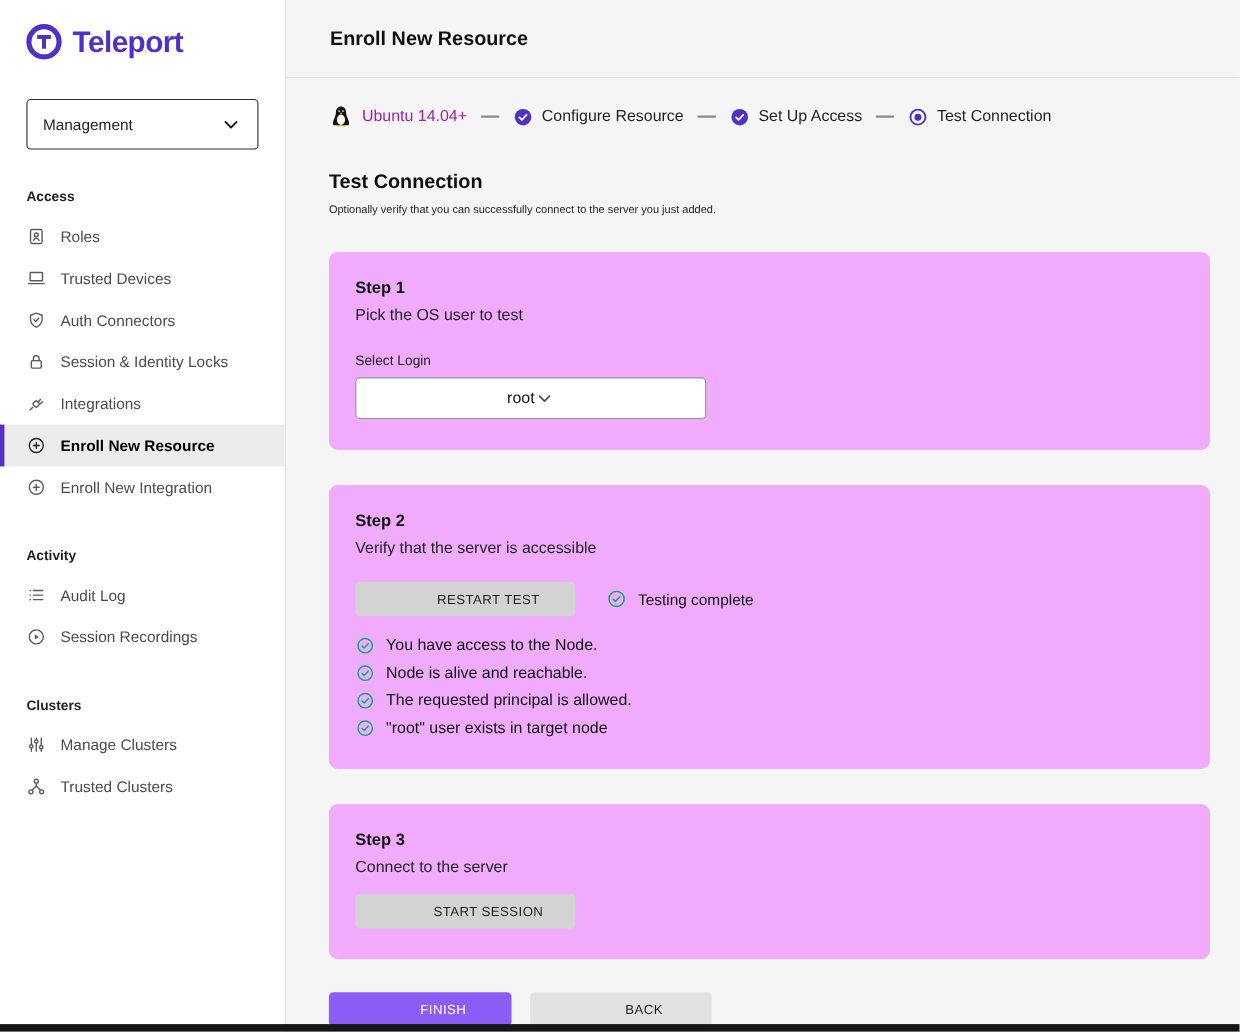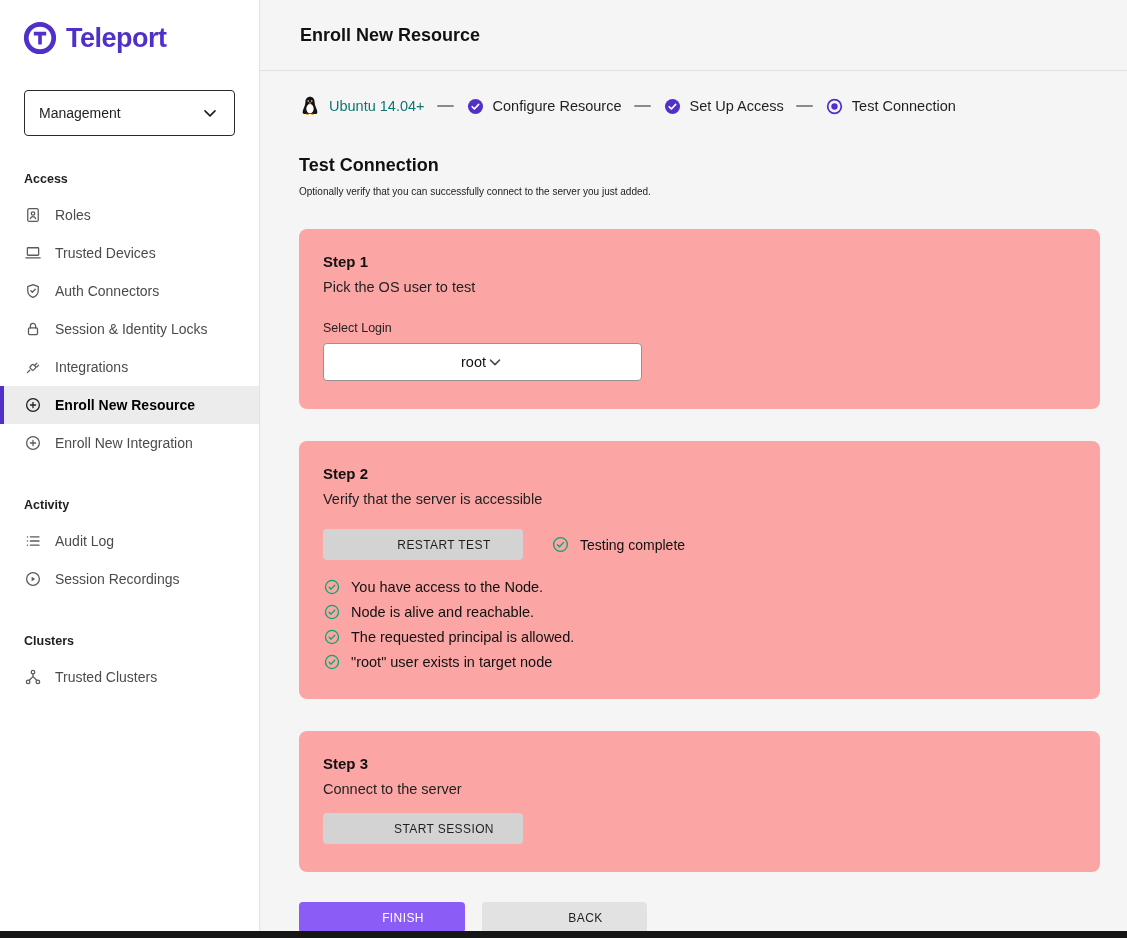--- a/index.html
+++ b/index.html
@@ -63,31 +63,31 @@
     height:71px;
     display:flex; align-items:center;
     padding:0 40px;
     border-bottom:1px solid #e0e0e2;
   }
   .main-title { font-size:18px; font-weight:bold; color:#111; }
   .main-body { flex:1; padding:24px 27px 0 39px; overflow:hidden; }
 
   
   .stepper { display:flex; align-items:center; gap:10px; font-size:14.5px; color:#1f1f1f; }
-  .stepper .res { display:flex; align-items:center; gap:8px; color:#0f766e; }
+  .stepper .res { display:flex; align-items:center; gap:8px; color:#a21caf; }
   .dash { width:17px; height:2px; background:#8a8a8a; border-radius:1px; margin:0 2px; }
   .step { display:flex; align-items:center; gap:8px; }
 
   
   .content-title { margin-top:38px; font-size:18px; font-weight:bold; color:#111; }
   .content-sub { margin-top:10px; font-size:10px; color:#222; }
 
   .card {
     width:801px;
-    background:#fca5a5;
+    background:#f0abfc;
     border-radius:8px;
     padding:24px 24px 28px 24px;
     margin-top:32px;
   }
   .card:first-of-type { margin-top:44px; }
   .card-title { font-size:15px; font-weight:bold; color:#111; }
   .card-desc { margin-top:9px; font-size:14.5px; color:#222; }
 
   .field-label { margin-top:26px; font-size:12.5px; color:#222; }
   .select-box {
@@ -270,20 +270,26 @@
     </div>
     <div class="nav-item">
       <svg width="18" height="18" viewBox="0 0 24 24" fill="none" stroke="currentColor" stroke-width="1.7" stroke-linecap="round" stroke-linejoin="round">
           <use href="#i-play-circle"></use>
         </svg>
       <span>Session Recordings</span>
     </div>
 
     <div class="section-label">Clusters</div>
 
+    <div class="nav-item">
+      <svg width="18" height="18" viewBox="0 0 24 24" fill="none" stroke="currentColor" stroke-width="1.7" stroke-linecap="round" stroke-linejoin="round">
+          <use href="#i-sliders"></use>
+        </svg>
+      <span>Manage Clusters</span>
+    </div>
     <div class="nav-item">
       <svg width="18" height="18" viewBox="0 0 24 24" fill="none" stroke="currentColor" stroke-width="1.7" stroke-linecap="round" stroke-linejoin="round">
           <use href="#i-network"></use>
         </svg>
       <span>Trusted Clusters</span>
     </div>
 
   </aside>
 
   <main class="main">

